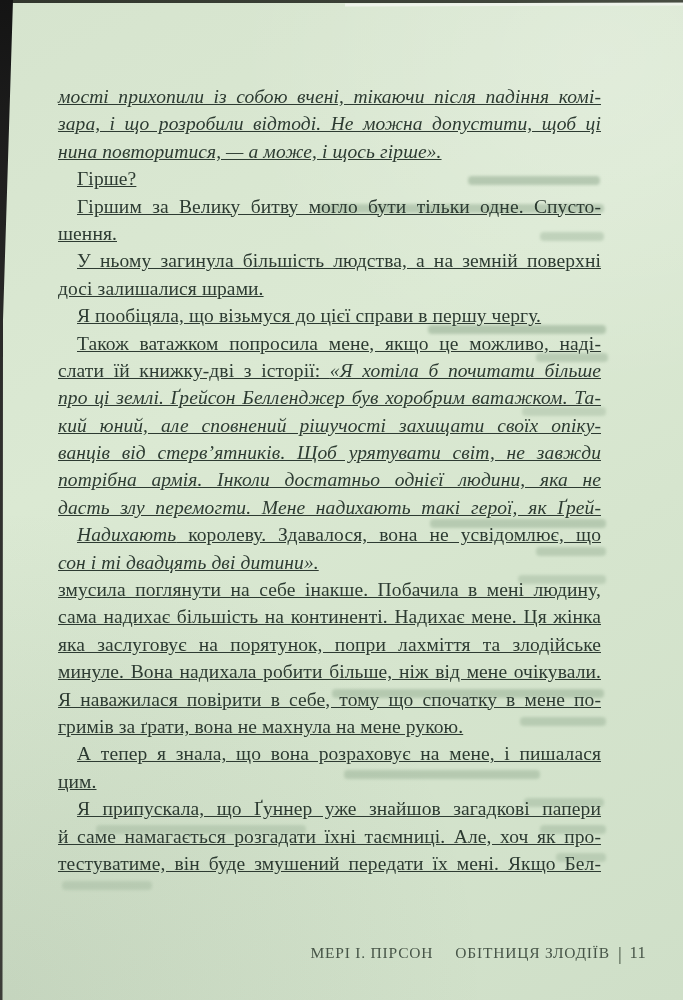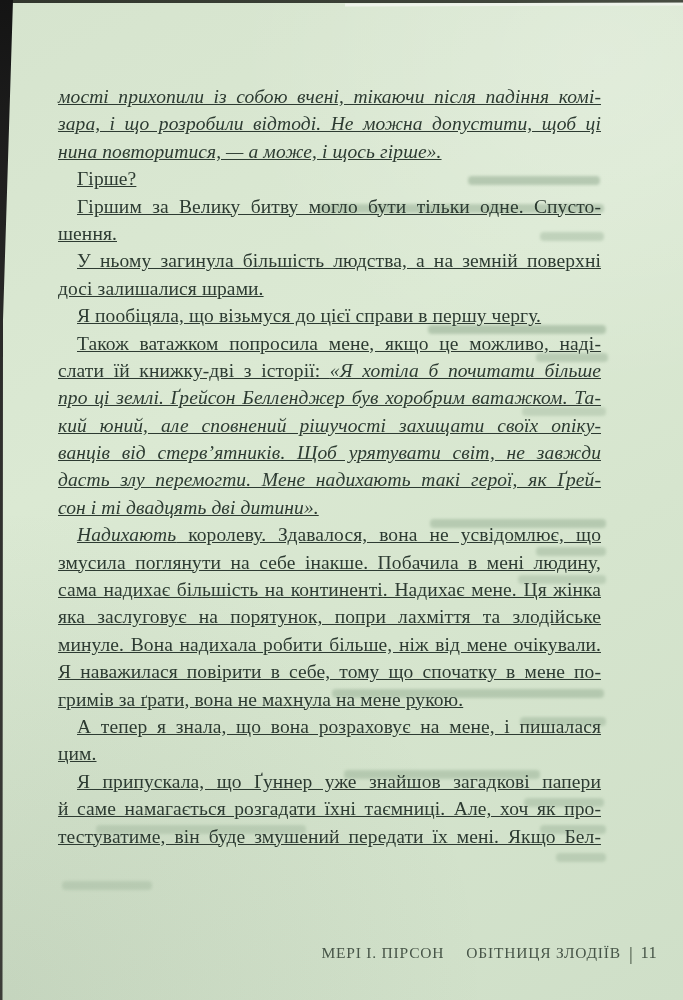--- a/index.html
+++ b/index.html
@@ -33,21 +33,21 @@
     color:#2d3b32;font-size:19.5px;line-height:27.4px;
     letter-spacing:.1px;
   }
   .line{height:27.4px;text-align:justify;text-align-last:justify;text-decoration:underline;}
   .line.end{text-align-last:left;}
   .line.indent{text-indent:19px;}
   .i{font-style:italic;}
   .bleed{position:absolute;border-radius:4px;filter:blur(1.7px);
     background:#7d9a7d;}
   .footer{
-    position:absolute;top:943px;right:26px;white-space:nowrap;
+    position:absolute;top:943px;right:37px;white-space:nowrap;
     color:#475548;font-size:15.5px;letter-spacing:.8px;
   }
   .footer .ft-author{margin-right:22px;}
   .footer .ft-sep{font-size:19px;margin:0 7px 0 8px;vertical-align:-2px;color:#41503f;}
   .footer .ft-page{font-size:16.5px;letter-spacing:.3px;}
 </style>
 </head>
 <body>
 
 <div class="page">
@@ -79,23 +79,24 @@
       <div class="line indent"><span>Гіршим за Велику битву могло бути тільки одне. Спусто-</span></div>
       <div class="line end"><span>шення.</span></div>
       <div class="line indent"><span>У ньому загинула більшість людства, а на земній поверхні</span></div>
       <div class="line end"><span>досі залишалися шрами.</span></div>
       <div class="line indent end"><span>Я пообіцяла, що візьмуся до цієї справи в першу чергу.</span></div>
       <div class="line indent"><span>Також ватажком попросила мене, якщо це можливо, наді-</span></div>
       <div class="line"><span>слати їй книжку-дві з історії: </span><span class="i">«Я хотіла б почитати більше</span></div>
       <div class="line"><span class="i">про ці землі. Ґрейсон Белленджер був хоробрим ватажком. Та-</span></div>
       <div class="line"><span class="i">кий юний, але сповнений рішучості захищати своїх опіку-</span></div>
       <div class="line"><span class="i">ванців від стерв’ятників. Щоб урятувати світ, не завжди</span></div>
+      <div class="line"><span class="i">потрібна армія. Інколи достатньо однієї людини, яка не</span></div>
       <div class="line"><span class="i">дасть злу перемогти. Мене надихають такі герої, як Ґрей-</span></div>
+      <div class="line indent"><span class="i">Надихають</span><span> королеву. Здавалося, вона не усвідомлює, що</span></div>
       <div class="line end"><span class="i">сон і ті двадцять дві дитини».</span></div>
-      <div class="line indent"><span class="i">Надихають</span><span> королеву. Здавалося, вона не усвідомлює, що</span></div>
       <div class="line"><span>змусила поглянути на себе інакше. Побачила в мені людину,</span></div>
       <div class="line"><span>сама надихає більшість на континенті. Надихає мене. Ця жінка</span></div>
       <div class="line"><span>яка заслуговує на порятунок, попри лахміття та злодійське</span></div>
       <div class="line"><span>минуле. Вона надихала робити більше, ніж від мене очікували.</span></div>
       <div class="line"><span>Я наважилася повірити в себе, тому що спочатку в мене по-</span></div>
       <div class="line end"><span>гримів за ґрати, вона не махнула на мене рукою.</span></div>
       <div class="line indent"><span>А тепер я знала, що вона розраховує на мене, і пишалася</span></div>
       <div class="line end"><span>цим.</span></div>
       <div class="line indent"><span>Я припускала, що Ґуннер уже знайшов загадкові папери</span></div>
       <div class="line"><span>й саме намагається розгадати їхні таємниці. Але, хоч як про-</span></div>

